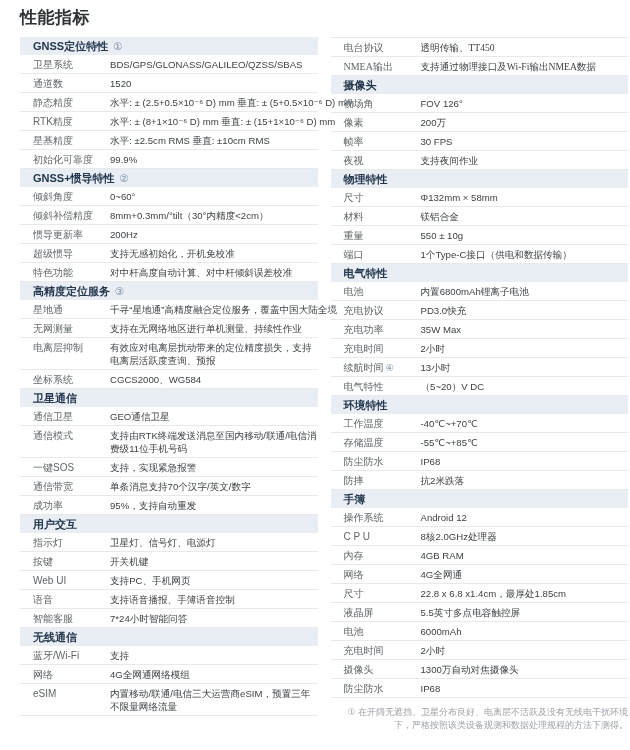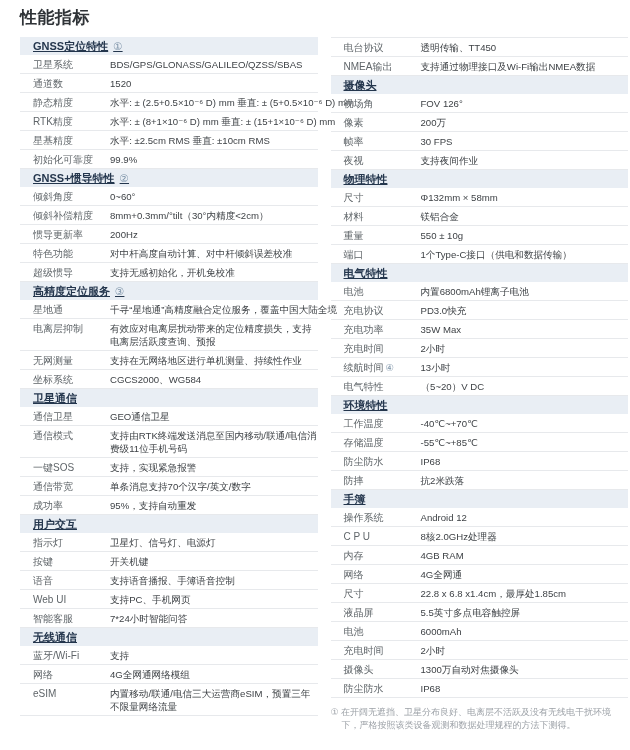--- a/index.html
+++ b/index.html
@@ -18,45 +18,45 @@
     width:630px;height:750px;overflow:hidden;background:#ffffff;
     font-family:"Liberation Sans","DejaVu Sans",sans-serif;
   }
   .page{width:630px;height:536px;padding:8px 2px 0 20px;}
   h1.page-title{
     margin:0 0 9px 0;font-size:17px;line-height:20px;font-weight:bold;
     color:var(--title-color);letter-spacing:0.5px;
   }
   .cols{display:flex;gap:13px;align-items:flex-start;}
   .col{flex:1 1 0;min-width:0;}
-  .spec-block.continued{border-top:1px solid var(--border-color);}
+  .spec-block.continued{border-top:1px solid var(--border-color);font-family:Liberation Serif, serif;}
   .sec-header{
     background:var(--header-bg);color:var(--header-text);
     font-size:11px;line-height:12px;font-weight:bold;
-    padding:3px 8px 3px 13px;display:flex;align-items:flex-start;text-decoration:underline;
+    padding:3px 8px 3px 13px;display:flex;align-items:flex-start;
   }
   .sec-note{font-weight:normal;color:var(--note-color);margin-left:5px;font-size:10.5px;}
   .spec-row{
     display:flex;align-items:flex-start;
     padding:2.5px 0;border-bottom:1px solid var(--border-color);
   }
   .spec-label{
     flex:0 0 64px;margin-left:13px;color:var(--label-color);
     font-size:10px;line-height:13px;white-space:nowrap;
   }
   .label-note{color:var(--note-color);margin-left:2px;font-size:9.5px;}
   .spec-value{
     flex:1 1 auto;margin-left:13px;color:var(--value-color);
     font-size:9.6px;line-height:13px;white-space:nowrap;overflow:visible;
   }
   .spec-value.wrap{white-space:normal;}
   .footnote{
     margin:8px 0 0 0;color:var(--footnote-color);
     font-size:9px;line-height:12.5px;
-    padding-left:11px;text-indent:-11px;
+    padding-left:11px;text-indent:-11px;text-align:right;
   }
 </style>
 </head>
 <body>
 
 <div class="page">
   <h1 class="page-title">性能指标</h1>
   <div class="cols">
     <div class="col">
         <div class="spec-block">
@@ -100,46 +100,46 @@
           </div>
           <div class="spec-row">
             <span class="spec-label"><span>倾斜补偿精度</span></span>
             <span class="spec-value">8mm+0.3mm/°tilt（30°内精度&lt;2cm）</span>
           </div>
           <div class="spec-row">
             <span class="spec-label"><span>惯导更新率</span></span>
             <span class="spec-value">200Hz</span>
           </div>
           <div class="spec-row">
+            <span class="spec-label"><span>超级惯导</span></span>
+            <span class="spec-value">支持无感初始化，开机免校准</span>
+          </div>
+          <div class="spec-row">
             <span class="spec-label"><span>特色功能</span></span>
             <span class="spec-value">对中杆高度自动计算、对中杆倾斜误差校准</span>
           </div>
-          <div class="spec-row">
-            <span class="spec-label"><span>超级惯导</span></span>
-            <span class="spec-value">支持无感初始化，开机免校准</span>
-          </div>
         </div>
         <div class="spec-block">
           <div class="sec-header">
             <span>高精度定位服务</span>
             <span class="sec-note">③</span>
           </div>
           <div class="spec-row">
             <span class="spec-label"><span>星地通</span></span>
             <span class="spec-value">千寻“星地通”高精度融合定位服务，覆盖中国大陆全境</span>
           </div>
           <div class="spec-row">
+            <span class="spec-label"><span>无网测量</span></span>
+            <span class="spec-value">支持在无网络地区进行单机测量、持续性作业</span>
+          </div>
+          <div class="spec-row">
             <span class="spec-label"><span>电离层抑制</span></span>
             <span class="spec-value wrap">有效应对电离层扰动带来的定位精度损失，支持电离层活跃度查询、预报</span>
           </div>
           <div class="spec-row">
-            <span class="spec-label"><span>无网测量</span></span>
-            <span class="spec-value">支持在无网络地区进行单机测量、持续性作业</span>
-          </div>
-          <div class="spec-row">
             <span class="spec-label"><span>坐标系统</span></span>
             <span class="spec-value">CGCS2000、WG584</span>
           </div>
         </div>
         <div class="spec-block">
           <div class="sec-header">
             <span>卫星通信</span>
           </div>
           <div class="spec-row">
             <span class="spec-label"><span>通信卫星</span></span>
@@ -168,26 +168,26 @@
           </div>
           <div class="spec-row">
             <span class="spec-label"><span>指示灯</span></span>
             <span class="spec-value">卫星灯、信号灯、电源灯</span>
           </div>
           <div class="spec-row">
             <span class="spec-label"><span>按键</span></span>
             <span class="spec-value">开关机键</span>
           </div>
           <div class="spec-row">
+            <span class="spec-label"><span>Web UI</span></span>
+            <span class="spec-value">支持PC、手机网页</span>
+          </div>
+          <div class="spec-row">
             <span class="spec-label"><span>语音</span></span>
             <span class="spec-value">支持语音播报、手簿语音控制</span>
-          </div>
-          <div class="spec-row">
-            <span class="spec-label"><span>Web UI</span></span>
-            <span class="spec-value">支持PC、手机网页</span>
           </div>
           <div class="spec-row">
             <span class="spec-label"><span>智能客服</span></span>
             <span class="spec-value">7*24小时智能问答</span>
           </div>
         </div>
         <div class="spec-block">
           <div class="sec-header">
             <span>无线通信</span>
           </div>

